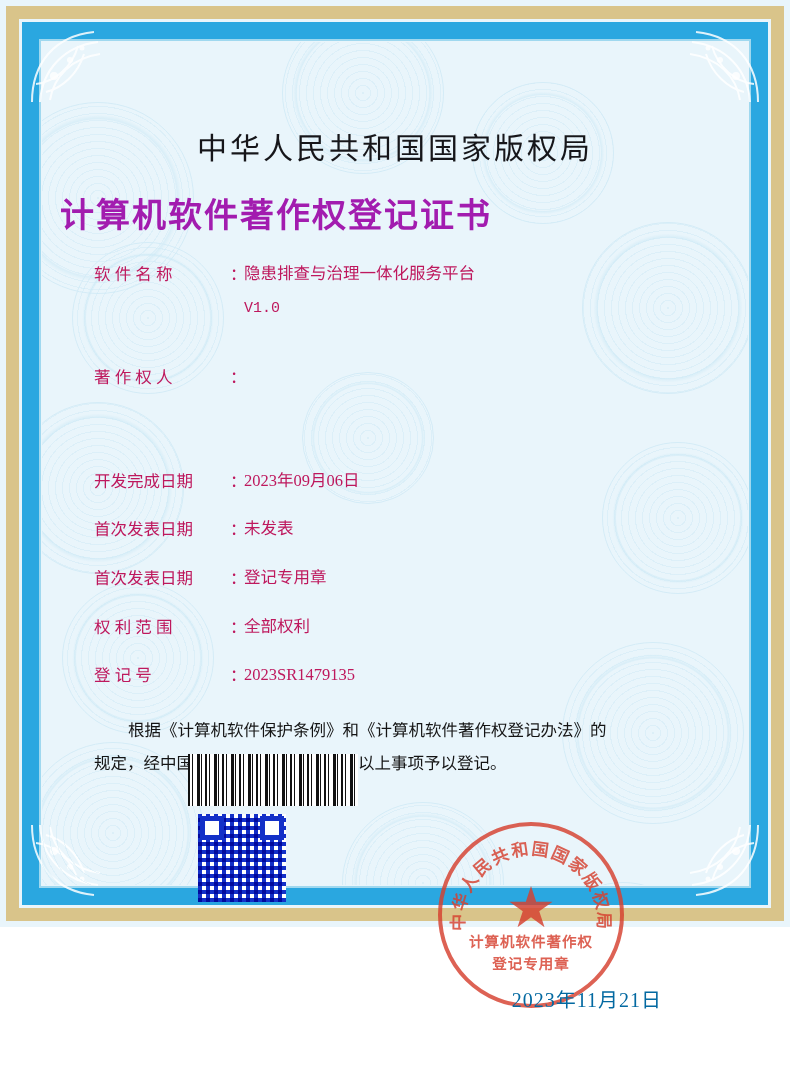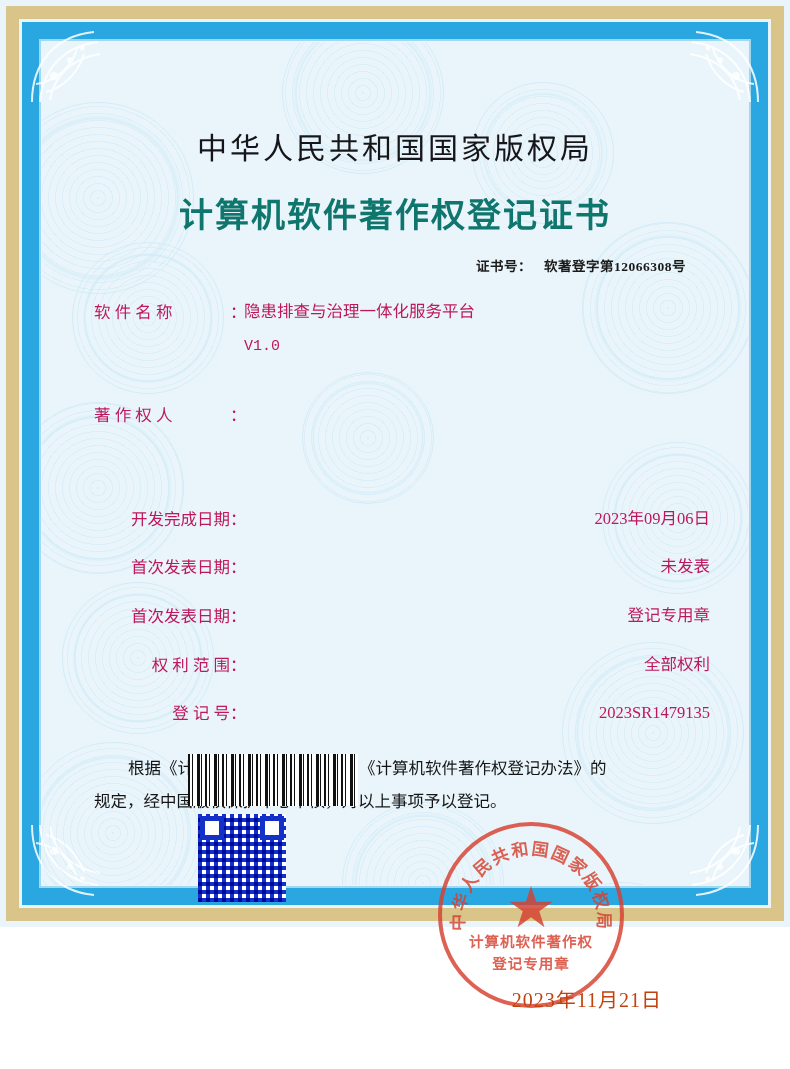--- a/index.html
+++ b/index.html
@@ -107,24 +107,24 @@
     margin-top: 72px;
     text-align: center;
     font-size: 30px;
     letter-spacing: 3px;
     color: #16161a;
     font-weight: 400;
     font-family: "Liberation Serif", "DejaVu Serif", serif;
   }
   .title-sub {
     margin-top: 20px;
-    text-align: center;
+    text-align: left;
     font-size: 34px;
     letter-spacing: 2px;
-    color: #0f766e;
+    color: #a21caf;
     font-weight: 700;
   }
 
   .cert-no-row {
     margin-top: 18px;
     text-align: right;
     padding-right: 44px;
     font-size: 13.5px;
     font-weight: 700;
     color: #1a1a1a;
@@ -163,21 +163,21 @@
     font-family: "Liberation Mono", "DejaVu Sans Mono", monospace;
     font-size: 15px;
     margin-top: 10px;
   }
   .field-value.mono {
     font-family: "Liberation Serif", "DejaVu Serif", serif;
   }
 
   .gap-lg { height: 30px; }
 
-  .fields.block2 .field-row { margin-bottom: 23px; text-align: right; }
+  .fields.block2 .field-row { margin-bottom: 23px; }
 
   .statement {
     margin-top: 26px;
     padding-left: 34px;
     padding-right: 30px;
     font-size: 16.5px;
     line-height: 2.0;
     color: #141414;
     text-align: justify;
   }
@@ -267,21 +267,21 @@
     letter-spacing: 1px;
   }
   .seal .seal-line1 { top: 104px; }
   .seal .seal-line2 { top: 126px; }
 
   .issue-date {
     position: absolute;
     right: 58px;
     top: 232px;
     font-size: 20px;
-    color: #c2410c;
+    color: #0369a1;
     letter-spacing: 1px;
   }
 </style>
 </head>
 <body>
 
 <div class="cert-page">
 
   <div class="border-gold-outer"></div>
   <div class="border-gold-inner-mask"></div>
@@ -368,23 +368,20 @@
     <div class="rosette" style="left:90px; top:880px; width:150px; height:150px;"></div>
     <div class="rosette" style="left:500px; top:840px; width:160px; height:160px;"></div>
     <div class="rosette" style="left:260px; top:330px; width:130px; height:130px;"></div>
   </div>
 
   <div class="content">
 
     <div class="title-main">中华人民共和国国家版权局</div>
     <div class="title-sub">计算机软件著作权登记证书</div>
 
-    <div class="cert-no-row">
-      <span class="cert-no-label">证书号：</span><span class="cert-no-value">软著登字第12066308号</span>
-    </div>
 
     <div class="fields block1">
       <div class="field-row">
         <span class="field-label">软 件 名 称</span>
         <span class="field-colon">：</span>
         <span class="field-value">
           <span>隐患排查与治理一体化服务平台</span>
           <span class="ver">V1.0</span>
         </span>
       </div>

